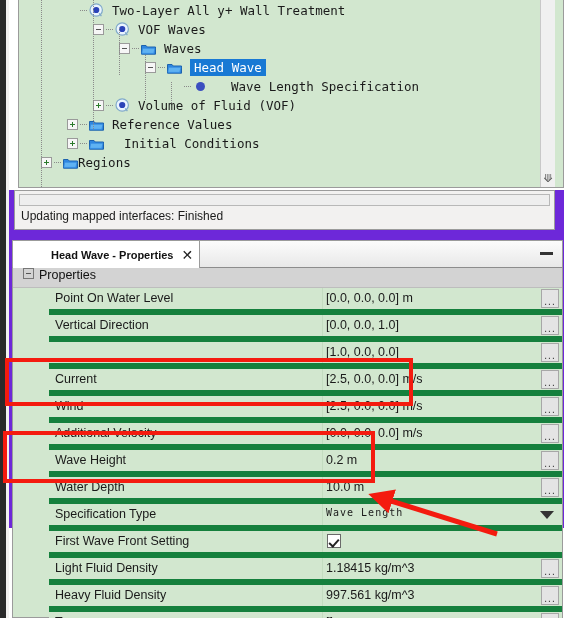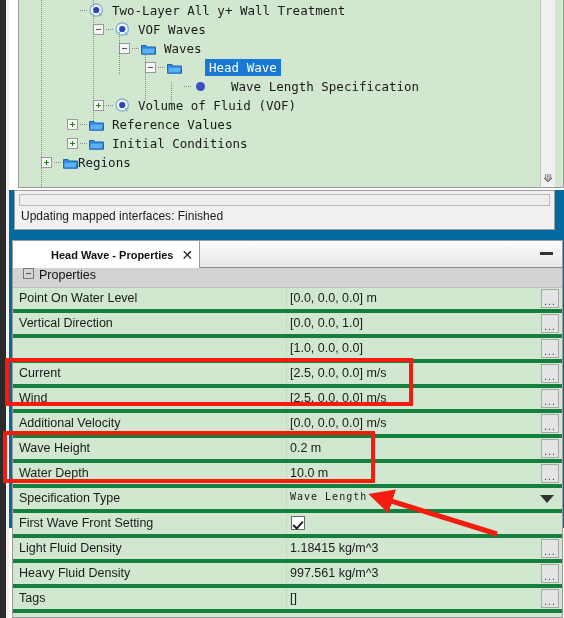--- a/index.html
+++ b/index.html
@@ -1,18 +1,18 @@
 <!DOCTYPE html>
 <html><head>
 <meta charset="utf-8">
 <style>
   html,body{margin:0;padding:0;background:#ffffff;}
   body{width:564px;height:618px;overflow:hidden;
        font-family:"Liberation Sans",sans-serif;-webkit-font-smoothing:none;}
-  #app{position:relative;width:564px;height:528px;background:#0369a1;}
+  #app{position:relative;width:564px;height:528px;background:#6d28d9;}
 
   
   .gutter{position:absolute;left:0;top:0;width:6px;height:618px;background:#2a2a2a;}
   .gutter2{position:absolute;left:6px;top:0;width:3px;height:618px;background:#f2f1f0;}
 
   
   .tree-panel{position:absolute;left:9px;top:0;width:555px;height:190px;background:#ffffff;}
   .tree-frame{position:absolute;left:9px;top:0;width:546px;height:188px;
               border:1px solid #9b9b9b;border-top:none;box-sizing:border-box;background:#d2e7cf;}
   .tree-canvas{position:absolute;left:10px;top:0;width:532px;height:187px;
@@ -69,21 +69,21 @@
   .prop-body{position:absolute;left:0;top:28px;width:551px;height:350px;
              border:1px solid #9b9b9b;border-top:none;box-sizing:border-box;background:#d2e7cf;}
 
   .group-row{position:absolute;left:0;top:0;width:549px;height:20px;background:#d3d3d3;
              display:flex;align-items:flex-start;padding-left:10px;box-sizing:border-box;
              border-bottom:1px solid #bdbdbd;}
   .group-row .pm{margin-right:5px;background:#d3d3d3;border-color:#777;}
   .group-label{font-size:12.5px;color:#111;}
 
   .rows{position:absolute;left:0;top:20px;width:549px;}
-  .prow{position:relative;height:21px;background:#d2e7cf;border-bottom:4px solid #15803d;}
+  .prow{position:relative;height:21px;background:#d2e7cf;border-bottom:6px solid #15803d;margin-left:36px;}
   .plabel{position:absolute;left:6px;top:3px;font-size:12.5px;color:#1a1a1a;}
   .pdiv{position:absolute;left:273px;top:0;width:1px;height:21px;background:#c3dcc0;}
   .pvalue{position:absolute;left:277px;top:3px;font-size:12.5px;color:#1a1a1a;}
   .pvalue.mono{font-family:"DejaVu Sans Mono","Liberation Mono",monospace;font-size:10px;letter-spacing:1px;}
   .ellip{position:absolute;right:3px;top:1px;width:18px;height:19px;background:#e4e4e4;
          border:1px solid #a7a7a7;box-sizing:border-box;
          font-size:10px;color:#333;line-height:24px;text-align:center;letter-spacing:1px;}
   .chk{position:absolute;left:278px;top:3px;width:14px;height:14px;background:#ffffff;
        border:1px solid #6a6a6a;box-sizing:border-box;}
   .chk:after{content:"";position:absolute;left:3px;top:2px;width:4px;height:8px;
@@ -140,21 +140,21 @@
         </div>
         <div class="tree-row" style="left:126px;top:58px;">
           <span class="pm minus"></span>
           <span class="hdash" style="position:relative;width:7px;display:inline-block;background-image:linear-gradient(to right,#8a8a8a 1px,transparent 1px);background-size:2px 1px;height:1px;flex:none;margin:0 2px;"></span>
           <span class="ico-folder">
             <svg width="15" height="12" viewBox="0 0 15 12">
               <path d="M0.5 2.5 L5 2.5 L6.3 4 L14.5 4 L14.5 11.2 L0.5 11.2 Z" fill="#2f86e0" stroke="#1d63ad" stroke-width="1"></path>
               <path d="M1.6 5.2 L14.0 5.2 L12.8 10.4 L0.8 10.4 Z" fill="#5fb2f2" stroke="#2f86e0" stroke-width="0.7"></path>
             </svg>
           </span>
-          <span class="tree-label sel" style="margin-left:23px;">Head Wave</span>
+          <span class="tree-label sel" style="margin-left:8px;">Head Wave</span>
         </div>
         <div class="tree-row" style="left:152px;top:77px;">
           <span style="display:inline-block;width:11px;height:11px;flex:none;"></span>
           <span class="hdash" style="position:relative;width:7px;display:inline-block;background-image:linear-gradient(to right,#8a8a8a 1px,transparent 1px);background-size:2px 1px;height:1px;flex:none;margin:0 2px;"></span>
           <span class="ico-dot">
             <i></i>
           </span>
           <span class="tree-label" style="margin-left:23px;">Wave Length Specification</span>
         </div>
         <div class="tree-row" style="left:74px;top:96px;">
@@ -180,21 +180,21 @@
         </div>
         <div class="tree-row" style="left:48px;top:134px;">
           <span class="pm plus"></span>
           <span class="hdash" style="position:relative;width:7px;display:inline-block;background-image:linear-gradient(to right,#8a8a8a 1px,transparent 1px);background-size:2px 1px;height:1px;flex:none;margin:0 2px;"></span>
           <span class="ico-folder">
             <svg width="15" height="12" viewBox="0 0 15 12">
               <path d="M0.5 2.5 L5 2.5 L6.3 4 L14.5 4 L14.5 11.2 L0.5 11.2 Z" fill="#2f86e0" stroke="#1d63ad" stroke-width="1"></path>
               <path d="M1.6 5.2 L14.0 5.2 L12.8 10.4 L0.8 10.4 Z" fill="#5fb2f2" stroke="#2f86e0" stroke-width="0.7"></path>
             </svg>
           </span>
-          <span class="tree-label" style="margin-left:8px;">Initial Conditions</span>
+          <span class="tree-label" style="margin-left:20px;">Initial Conditions</span>
         </div>
         <div class="tree-row" style="left:22px;top:153px;">
           <span class="pm plus"></span>
           <span class="hdash" style="position:relative;width:7px;display:inline-block;background-image:linear-gradient(to right,#8a8a8a 1px,transparent 1px);background-size:2px 1px;height:1px;flex:none;margin:0 2px;"></span>
           <span class="ico-folder">
             <svg width="15" height="12" viewBox="0 0 15 12">
               <path d="M0.5 2.5 L5 2.5 L6.3 4 L14.5 4 L14.5 11.2 L0.5 11.2 Z" fill="#2f86e0" stroke="#1d63ad" stroke-width="1"></path>
               <path d="M1.6 5.2 L14.0 5.2 L12.8 10.4 L0.8 10.4 Z" fill="#5fb2f2" stroke="#2f86e0" stroke-width="0.7"></path>
             </svg>
           </span>

